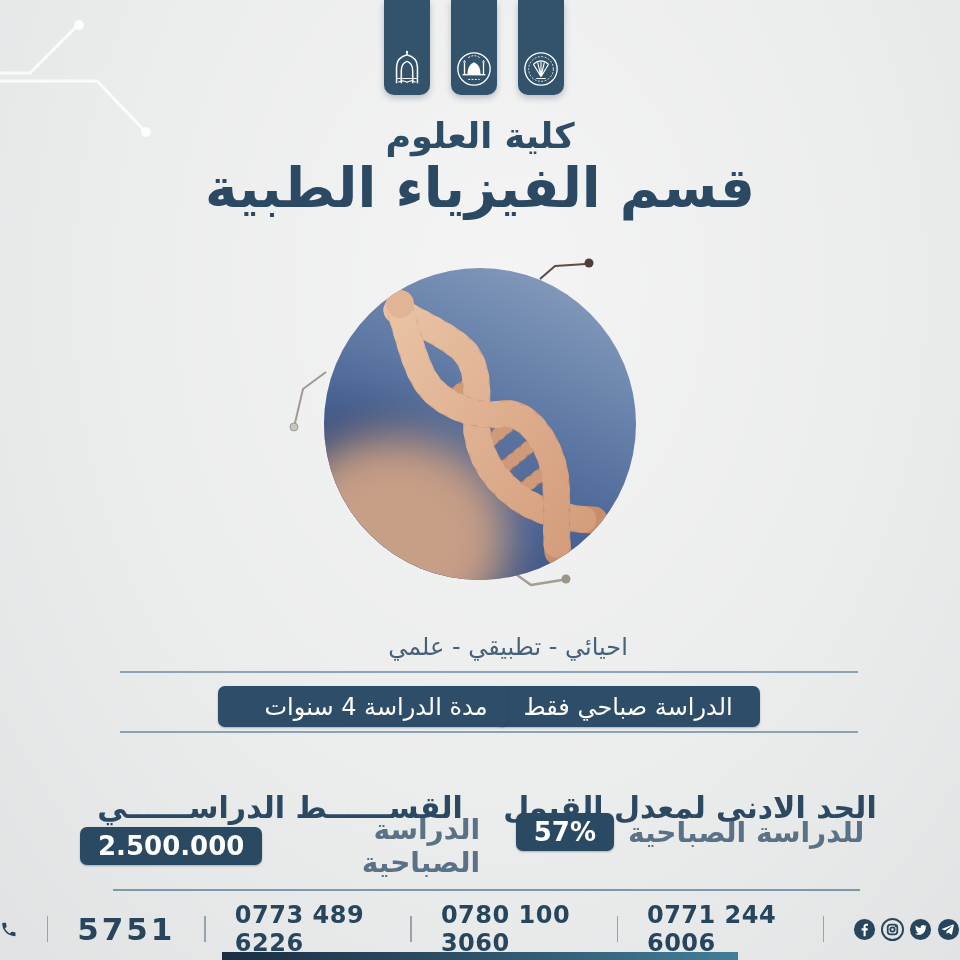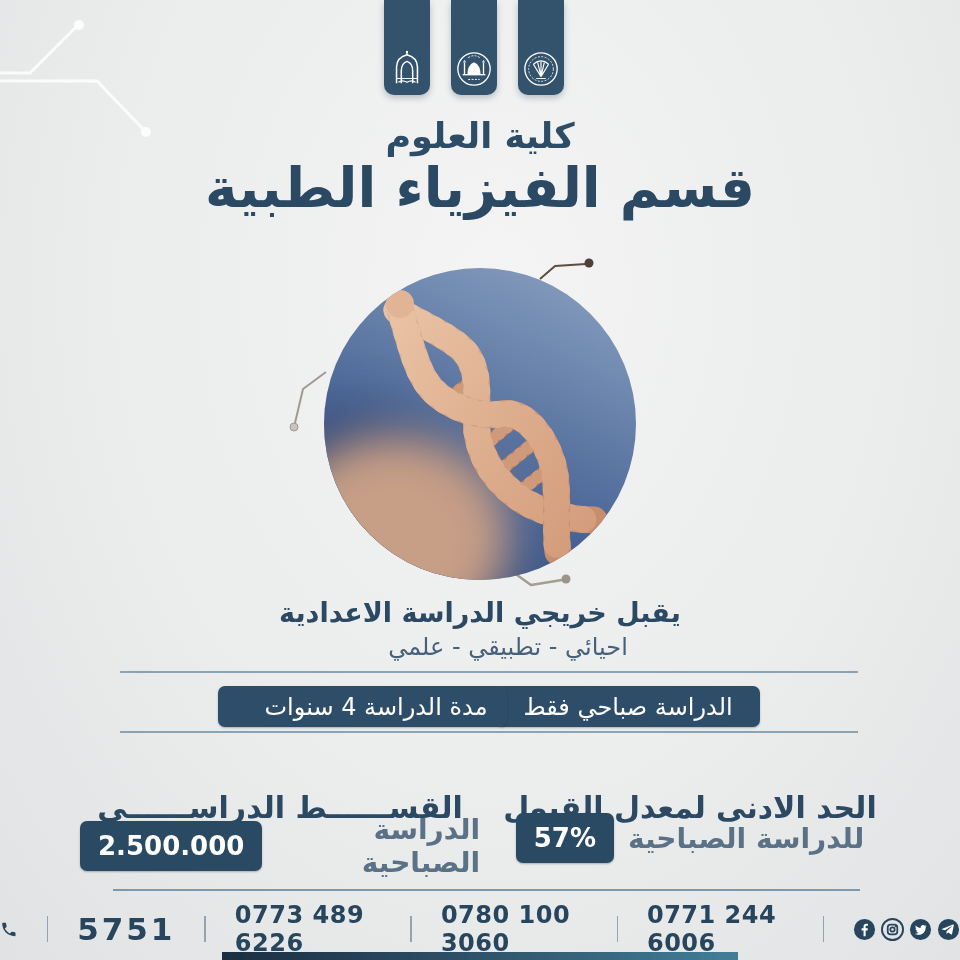--- a/index.html
+++ b/index.html
@@ -49,21 +49,21 @@
   #pill-morning{left:496px;width:264px;} #pill-duration{left:218px;width:262px;padding-left:27px;}
 
   
   .info-title{top:790px;text-align:center;font-size:30px;font-weight:800;color:#2b4963;direction:rtl;z-index:3;}
   #acceptance-title{left:500px;width:380px;}
   #tuition-title{left:80px;width:400px;}
   .info-row{top:813px;display:flex;direction:rtl;justify-content:center;align-items:center;gap:14px;z-index:3;}
   #acceptance-row{left:500px;width:380px;} #tuition-row{left:80px;width:400px;}
   .info-sub{font-size:28px;font-weight:600;color:#5a7186;}
   .badge{background:#2a4a63;border-radius:7px;color:#fff;font-weight:700;font-size:26px;
-    padding:9px 18px;line-height:32px;direction:ltr;box-shadow:0 1px 2px rgba(20,40,60,.3);}
+    padding:3px 18px;line-height:32px;direction:ltr;box-shadow:0 1px 2px rgba(20,40,60,.3);}
 
   
   .footer-row{top:901px;left:0;width:960px;display:flex;justify-content:center;align-items:center;
     gap:29px;direction:ltr;color:#28455e;z-index:3;}
   .fsep{width:2px;height:26px;background:#94a3ae;}
   .short-number{font-size:31px;font-weight:800;letter-spacing:3px;}
   .phone-number{font-size:24px;font-weight:700;letter-spacing:.5px;}
   .socials{display:flex;align-items:center;gap:5px;}
   .soc{width:23px;height:23px;cursor:pointer;}
 
@@ -167,21 +167,20 @@
         <path d="M73,42 C95,55 125,68 139,82 C160,103 150,140 153,164 C157,192 172,212 191,227 C214,245 248,252 270,252" stroke="url(#dnaGrad)" stroke-width="27"></path>
         <path d="M73,42 C95,55 125,68 139,82 C160,103 150,140 153,164 C157,192 172,212 191,227 C214,245 248,252 270,252" stroke="url(#dnaBead)" stroke-width="27" stroke-dasharray="0.5 13"></path>
 
         <path d="M75,38 C84,66 90,95 101,112 C115,136 152,150 177,146 C203,142 222,172 229,197 C236,223 230,262 234,284" stroke="url(#dnaGrad)" stroke-width="27"></path>
         <path d="M75,38 C84,66 90,95 101,112 C115,136 152,150 177,146 C203,142 222,172 229,197 C236,223 230,262 234,284" stroke="url(#dnaBead)" stroke-width="27" stroke-dasharray="0.5 13"></path>
         <circle cx="76" cy="36" r="14" fill="#e0b494" stroke="none"></circle>
       </g>
     </svg>
   </div>
 
-  <div class="abs adm1">يقبل خريجي الدراسة الاعدادية</div>
   <div class="abs adm2">احيائي - تطبيقي - علمي</div>
 
   <div class="abs rule" id="rule-top"></div>
   <div class="abs rule" id="rule-bottom"></div>
 
   <div class="abs pill" id="pill-morning">الدراسة صباحي فقط</div>
   <div class="abs pill" id="pill-duration">مدة الدراسة 4 سنوات</div>
 
   <div class="abs info-title" id="acceptance-title">الحد الادنى لمعدل القبول</div>
   <div class="abs info-row" id="acceptance-row">

